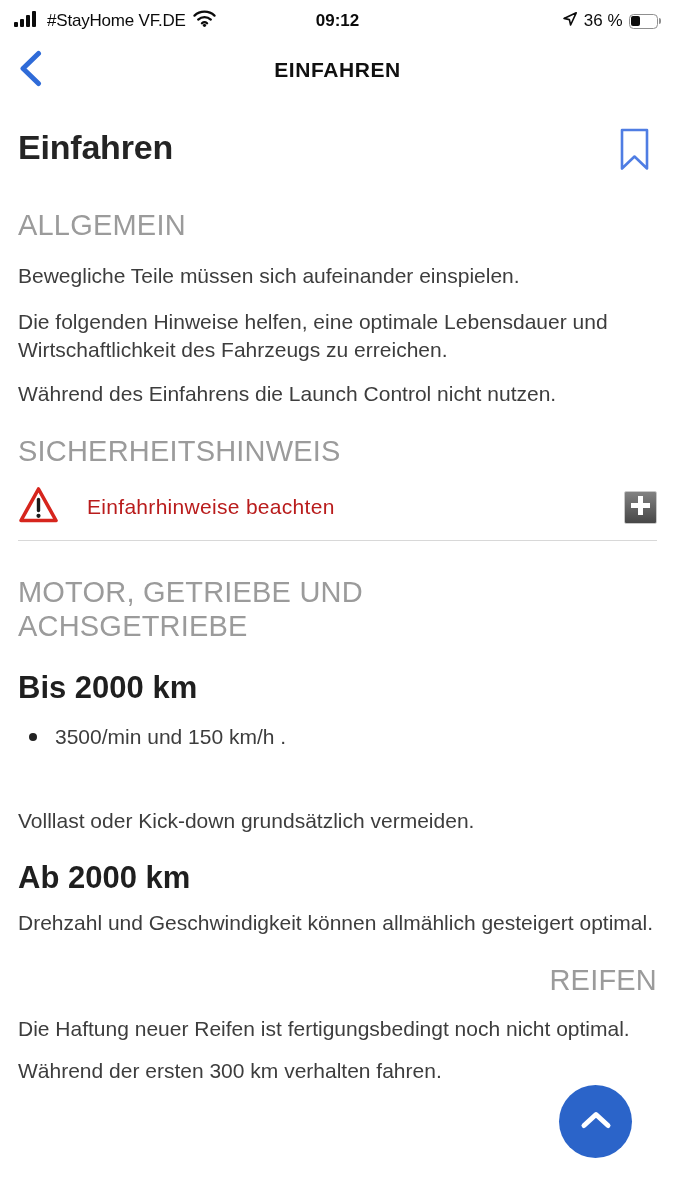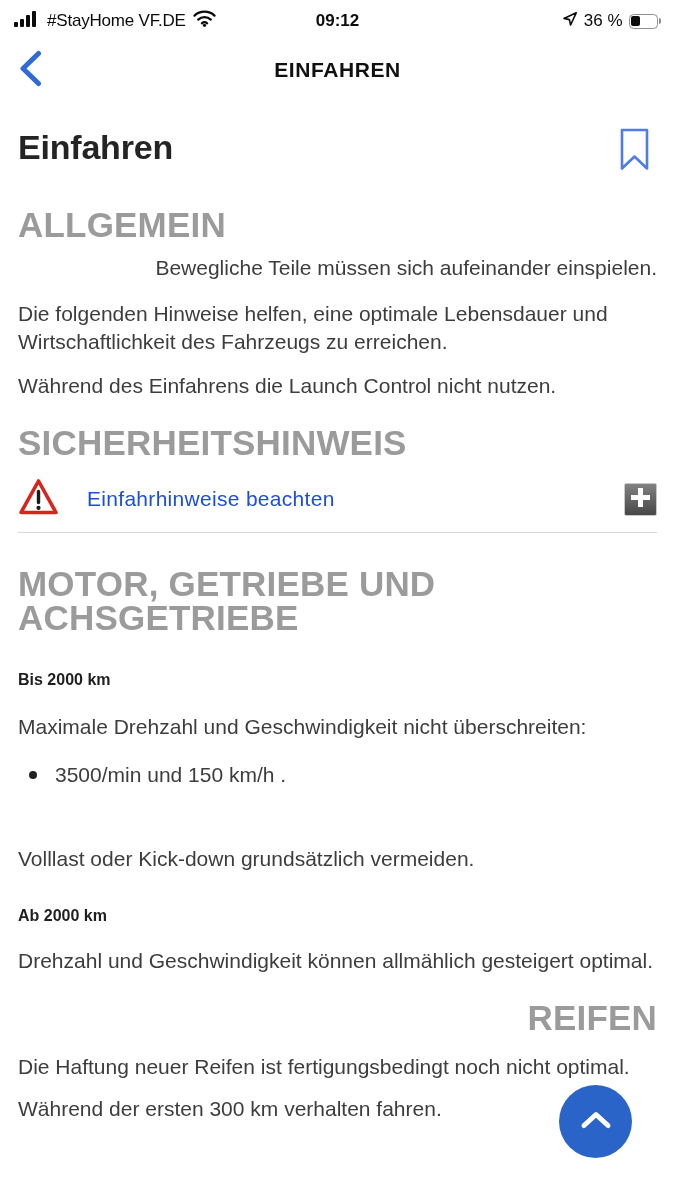--- a/index.html
+++ b/index.html
@@ -51,34 +51,34 @@
   .nav-title { font-size:21px; font-weight:800; letter-spacing:0.6px; color:#101010; }
 
   
   .content { padding:0 18px; }
 
   .title-row { margin-top:30px; display:flex; align-items:flex-start; justify-content:space-between; }
   h1.page-title { font-size:34px; line-height:38px; font-weight:700; color:#242424; letter-spacing:-0.2px; }
   .bookmark-btn { background:none; border:none; cursor:pointer; padding:0; margin-right:8px; }
 
   h2.section-heading {
-    font-size:35px; line-height:34px; font-weight:700;
+    font-size:29px; line-height:34px; font-weight:400;
     color:#9b9b9b; letter-spacing:0.2px;
   }
   .mt-allgemein   { margin-top:34px; }
   .mt-sicherheit  { margin-top:26px; }
   .mt-motor       { margin-top:34px; max-width:420px; line-height:36px; }
   .mt-reifen      { margin-top:26px;text-align:right; }
 
-  h3.sub-heading { font-size:16px; line-height:30px; font-weight:700; color:#1f1f1f; }
+  h3.sub-heading { font-size:31px; line-height:30px; font-weight:700; color:#1f1f1f; }
   .mt-bis { margin-top:30px; }
   .mt-ab  { margin-top:28px; }
 
   p.body-text { font-size:21px; line-height:28px; color:#3d3d3d; font-weight:400; }
-  .mt-20 { margin-top:12px;text-align:right; }
+  .mt-20 { margin-top:20px; }
   .mt-18 { margin-top:18px; }
   .mt-16 { margin-top:16px; }
   .mt-14 { margin-top:14px; }
   .mt-56 { margin-top:56px; }
 
   ul.bullet-list { margin-top:20px; list-style:none; }
   ul.bullet-list li {
     position:relative; padding-left:37px;
     font-size:21px; line-height:28px; color:#3d3d3d;
   }
@@ -90,21 +90,21 @@
   
   .warning-row {
     margin-top:18px;
     display:flex; align-items:center;
     padding-bottom:12px;
     border-bottom:1px solid #d8d8d8;
   }
   .warning-label {
     margin-left:28px;
     font-size:21px; font-weight:500; letter-spacing:0.3px;
-    color:#1d4ed8;
+    color:#b91c1c;
   }
   .plus-btn {
     margin-left:auto;
     width:33px; height:33px;
     background:linear-gradient(180deg,#828282 0%,#474747 100%);
     border:1px solid #c9c9c9; border-radius:2px;
     display:flex; align-items:center; justify-content:center;
     cursor:pointer; padding:0;
   }
 
@@ -204,21 +204,20 @@
           <rect x="8" y="1" width="5" height="19" fill="#ffffff"></rect>
           <rect x="1" y="8" width="19" height="5" fill="#ffffff"></rect>
         </svg>
       </span>
     </button>
   </div>
 
   <h2 class="section-heading mt-motor">MOTOR, GETRIEBE UND ACHSGETRIEBE</h2>
 
   <h3 class="sub-heading mt-bis">Bis 2000 km</h3>
-  <p class="body-text mt-18">Maximale Drehzahl und Geschwindigkeit nicht überschreiten:</p>
   <ul class="bullet-list">
     <li>3500/min und 150 km/h .</li>
   </ul>
   <p class="body-text mt-56">Volllast oder Kick-down grundsätzlich vermeiden.</p>
 
   <h3 class="sub-heading mt-ab">Ab 2000 km</h3>
   <p class="body-text mt-16">Drehzahl und Geschwindigkeit können allmählich gesteigert optimal.</p>
 
   <h2 class="section-heading mt-reifen">REIFEN</h2>
   <p class="body-text mt-18">Die Haftung neuer Reifen ist fertigungsbedingt noch nicht optimal.</p>

